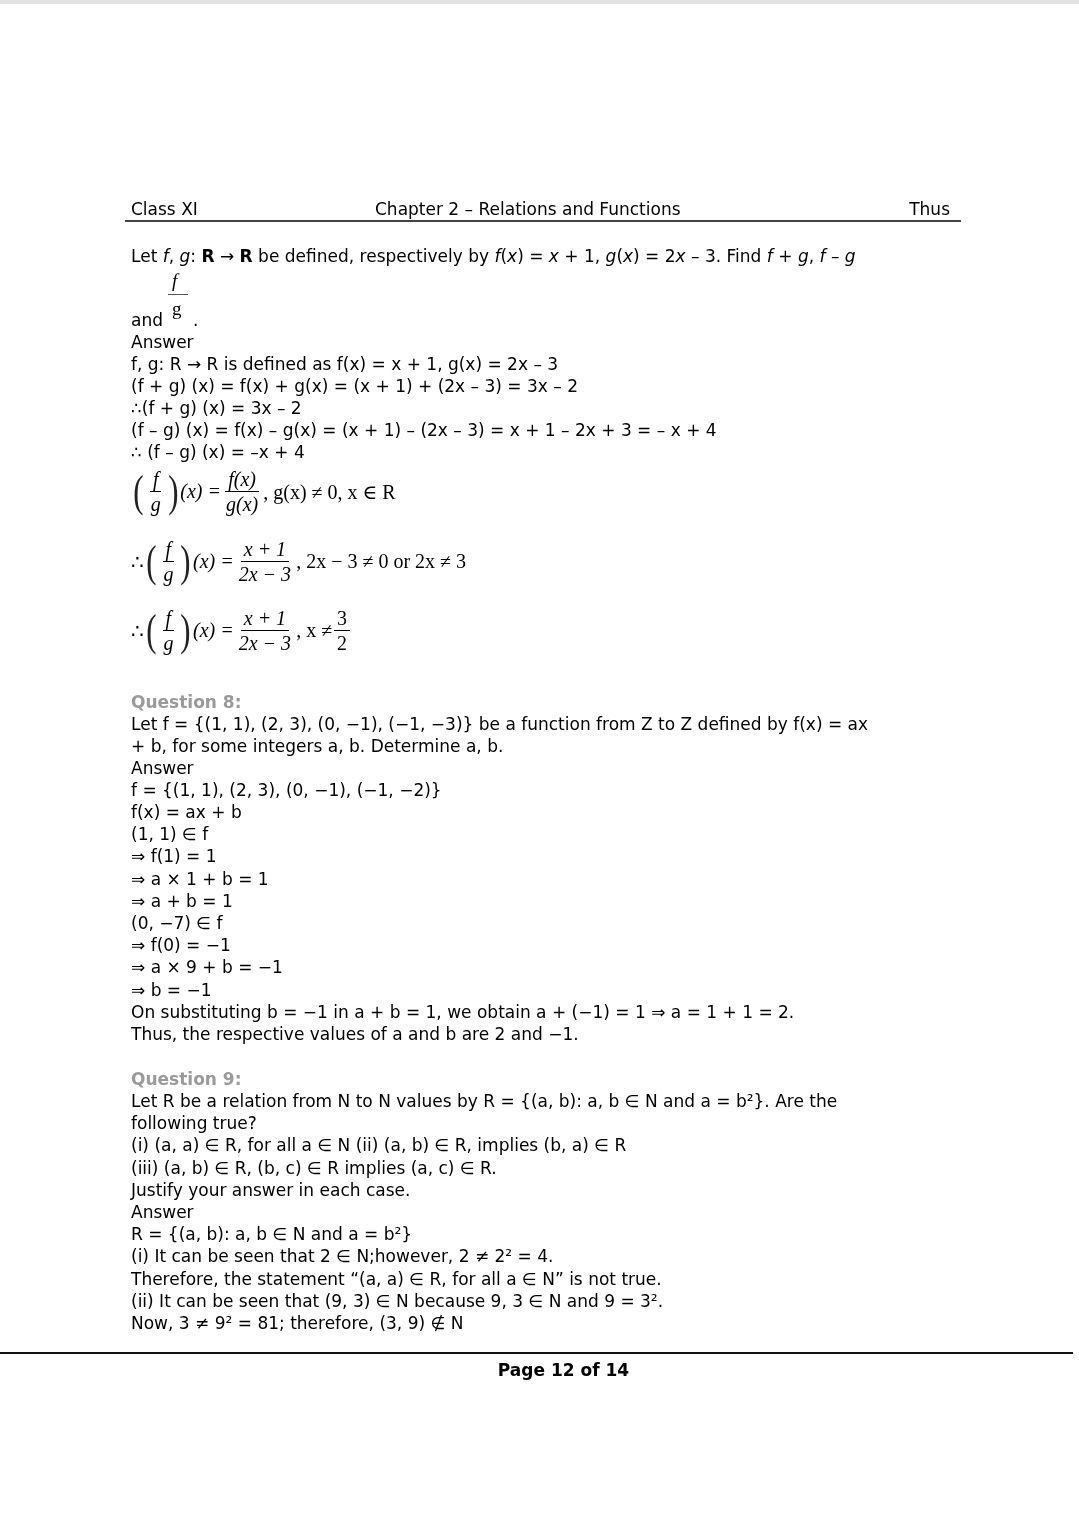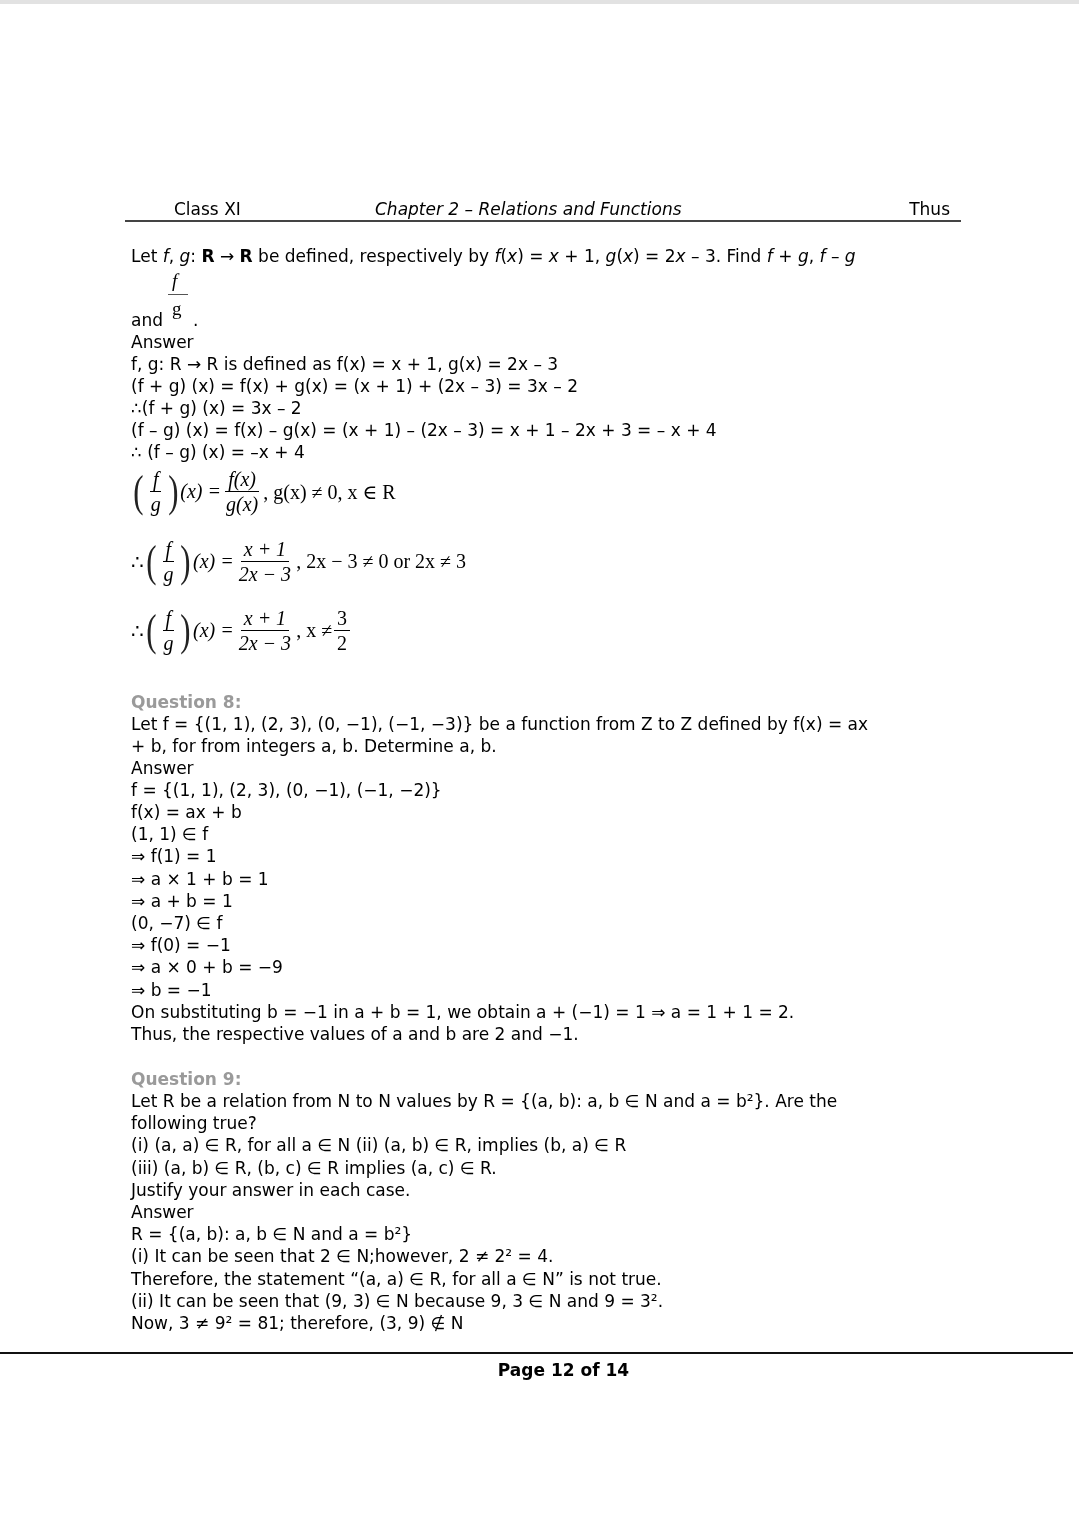--- a/index.html
+++ b/index.html
@@ -5,22 +5,22 @@
   html, body { margin: 0; padding: 0; }
   body {
     width: 1079px; height: 1529px; position: relative; background: #ffffff;
     font-family: "DejaVu Sans", sans-serif; color: #000; overflow: hidden;
   }
   .topband { position: absolute; left: 0; top: 0; width: 1079px; height: 4px; background: #e2e2e2; }
   .header {
     position: absolute; left: 125px; top: 198px; width: 836px; height: 22px;
     border-bottom: 2px solid #444; font-size: 17px;
   }
-  .header .left { position: absolute; left: 6px; top: 1px; margin-left: 43px; }
-  .header .center { position: absolute; left: 250px; top: 1px; font-style: italic; }
+  .header .left { position: absolute; left: 6px; top: 1px; }
+  .header .center { position: absolute; left: 250px; top: 1px; }
   .header .right { position: absolute; right: 11px; top: 1px; }
   .line { position: absolute; left: 131px; font-size: 17px; white-space: nowrap; line-height: 22px; }
   i { font-style: italic; }
   b { font-weight: bold; }
   .qlabel { color: #9a9a9a; font-weight: bold; }
   .serif { font-family: "Liberation Serif", "DejaVu Serif", serif; font-size: 20px; }
   .frac { display: inline-flex; flex-direction: column; align-items: center; vertical-align: middle; margin: 0 2px; }
   .frac .num { border-bottom: 1px solid #000; padding: 0 3px; line-height: 24px; }
   .frac .den { padding: 0 3px; line-height: 24px; }
   .paren { font-size: 44px; font-weight: 200; vertical-align: middle; color: #222; transform: scaleX(0.7); display: inline-block; }
@@ -108,31 +108,31 @@
     </span>
   <span>, x ≠</span>
   <span class="frac">
       <span class="num">3</span>
       <span class="den">2</span>
     </span>
 </div>
 
 <div class="line qlabel" style="top:691px">Question 8:</div>
 <div class="line" style="top:713px">Let f = {(1, 1), (2, 3), (0, −1), (−1, −3)} be a function from Z to Z defined by f(x) = ax</div>
-<div class="line" style="top:735px">+ b, for from integers a, b. Determine a, b.</div>
+<div class="line" style="top:735px">+ b, for some integers a, b. Determine a, b.</div>
 <div class="line" style="top:757px">Answer</div>
 <div class="line" style="top:779px">f = {(1, 1), (2, 3), (0, −1), (−1, −2)}</div>
 <div class="line" style="top:801px">f(x) = ax + b</div>
 <div class="line" style="top:823px">(1, 1) ∈ f</div>
 <div class="line" style="top:845px">⇒ f(1) = 1</div>
 <div class="line" style="top:868px">⇒ a × 1 + b = 1</div>
 <div class="line" style="top:890px">⇒ a + b = 1</div>
 <div class="line" style="top:912px">(0, −7) ∈ f</div>
 <div class="line" style="top:934px">⇒ f(0) = −1</div>
-<div class="line" style="top:956px">⇒ a × 0 + b = −9</div>
+<div class="line" style="top:956px">⇒ a × 9 + b = −1</div>
 <div class="line" style="top:979px">⇒ b = −1</div>
 <div class="line" style="top:1001px">On substituting b = −1 in a + b = 1, we obtain a + (−1) = 1 ⇒ a = 1 + 1 = 2.</div>
 <div class="line" style="top:1023px">Thus, the respective values of a and b are 2 and −1.</div>
 
 <div class="line qlabel" style="top:1068px">Question 9:</div>
 <div class="line" style="top:1090px">Let R be a relation from N to N values by R = {(a, b): a, b ∈ N and a = b²}. Are the</div>
 <div class="line" style="top:1112px">following true?</div>
 <div class="line" style="top:1134px">(i) (a, a) ∈ R, for all a ∈ N (ii) (a, b) ∈ R, implies (b, a) ∈ R</div>
 <div class="line" style="top:1157px">(iii) (a, b) ∈ R, (b, c) ∈ R implies (a, c) ∈ R.</div>
 <div class="line" style="top:1179px">Justify your answer in each case.</div>

